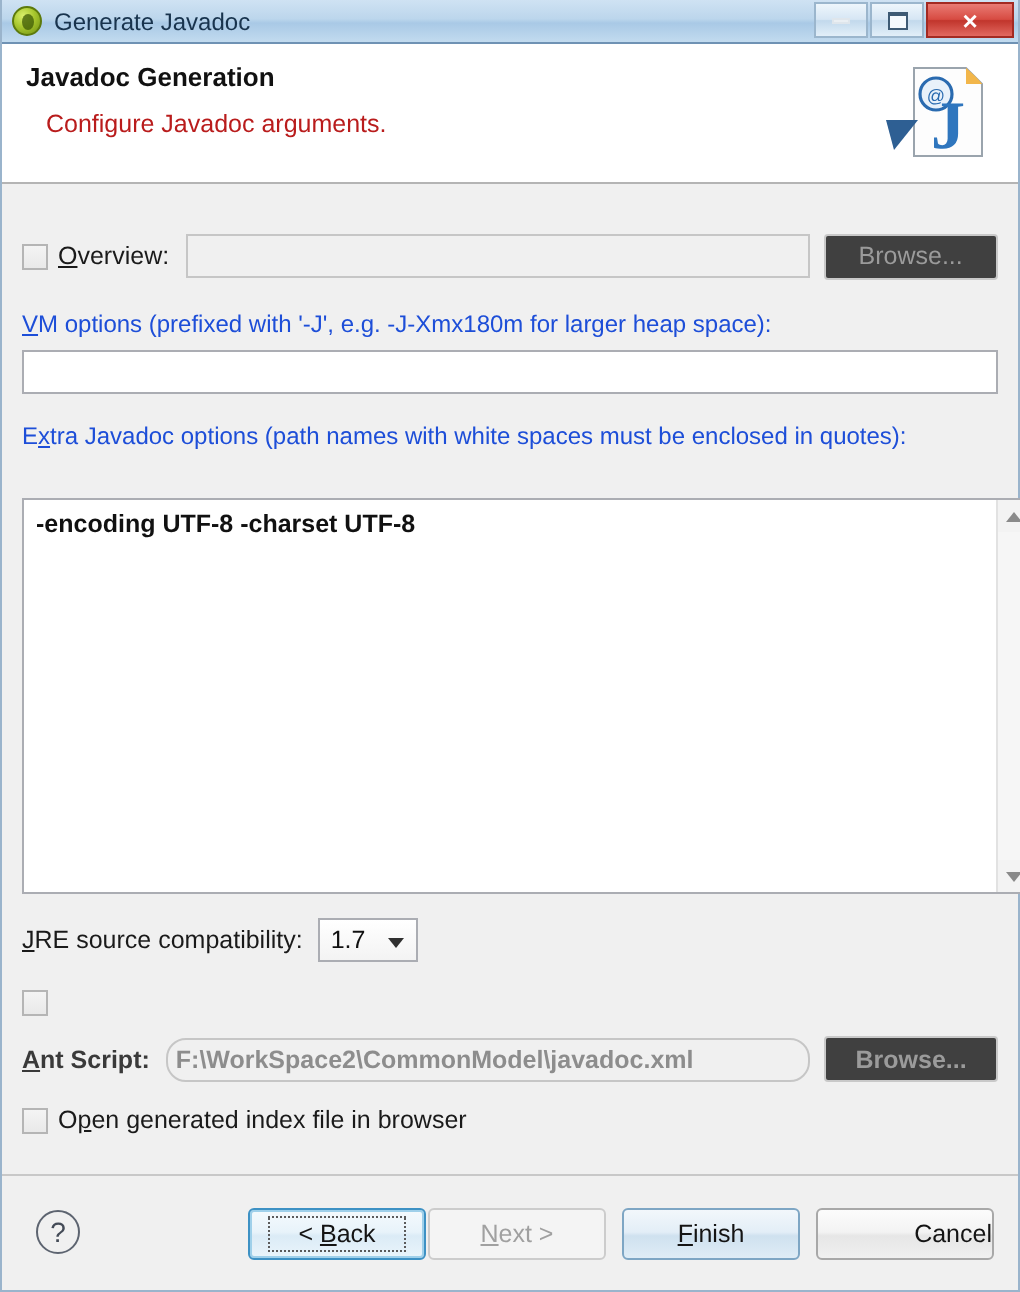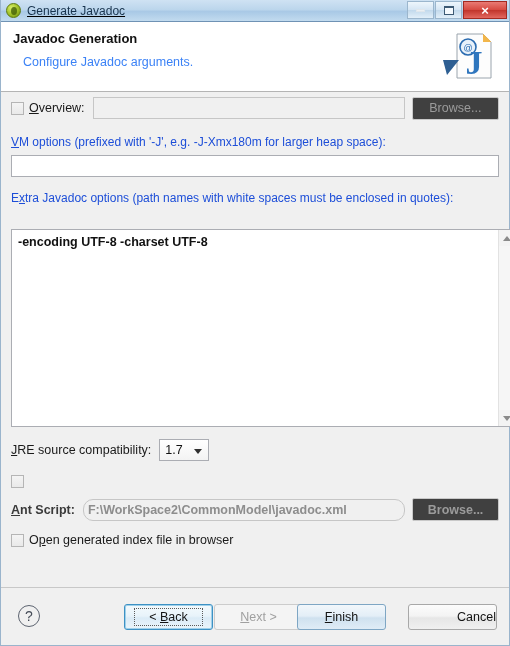--- a/index.html
+++ b/index.html
@@ -21,21 +21,20 @@
   }
 
   
   .titlebar {
     height: 22px; flex: 0 0 22px;
     background: linear-gradient(to bottom, #cfe2f3 0%, #bcd6ec 45%, #a9c9e6 55%, #c2dbef 100%);
     border-bottom: 1px solid #6f92b4;
     display: flex; align-items: center;
     position: relative;
     padding-left: 5px;
-    text-decoration: underline;
   }
   .title-icon {
     width: 15px; height: 15px; flex: 0 0 15px;
     border-radius: 50%;
     background: radial-gradient(circle at 35% 30%, #d9ef6a 0%, #a8c72e 45%, #6f8f10 100%);
     border: 1px solid #5d7a0c;
     position: relative;
   }
   .title-icon::after {
     content: "";
@@ -84,32 +83,32 @@
     background: #ffffff;
     border-bottom: 1px solid #b4b4b4;
     position: relative;
     padding: 9px 12px 0 12px;
   }
   .header-title {
     font-size: 13px; font-weight: bold; color: #111;
     margin: 0 0 9px 0;
   }
   .header-sub {
-    font-size: 12.5px; color: #3b82f6;
+    font-size: 12.5px; color: #b91c1c;
     margin-left: 10px;
   }
   .jdoc-icon {
     position: absolute; right: 12px; top: 8px;
     width: 54px; height: 54px;
   }
 
   
   .body {
     flex: 1 1 auto;
-    padding: 4px 10px 0 10px;
+    padding: 24px 10px 0 10px;
     position: relative;
   }
   .row { display: flex; align-items: center; }
 
   .cb {
     width: 13px; height: 13px; flex: 0 0 13px;
     border: 1px solid #b5b5b5;
     background: linear-gradient(to bottom, #f4f4f4, #e9e9e9);
     margin-right: 5px;
   }
@@ -323,21 +322,21 @@
   <div class="footer">
     <div class="help">
         <span>?</span>
       </div>
     <div class="fbtn focused" style="left:123px;">
       <span class="inner">&lt; <u>B</u>ack</span>
     </div>
     <div class="fbtn disabled" style="left:213px;">
       <span><u>N</u>ext &gt;</span>
     </div>
-    <div class="fbtn default" style="left:296px;">
+    <div class="fbtn default" style="left:310px;">
       <span><u>F</u>inish</span>
     </div>
     <div class="fbtn" style="left:407px;justify-content:flex-end;">
       <span>Cancel</span>
     </div>
   </div>
 
 </div>
 
 </body></html>

